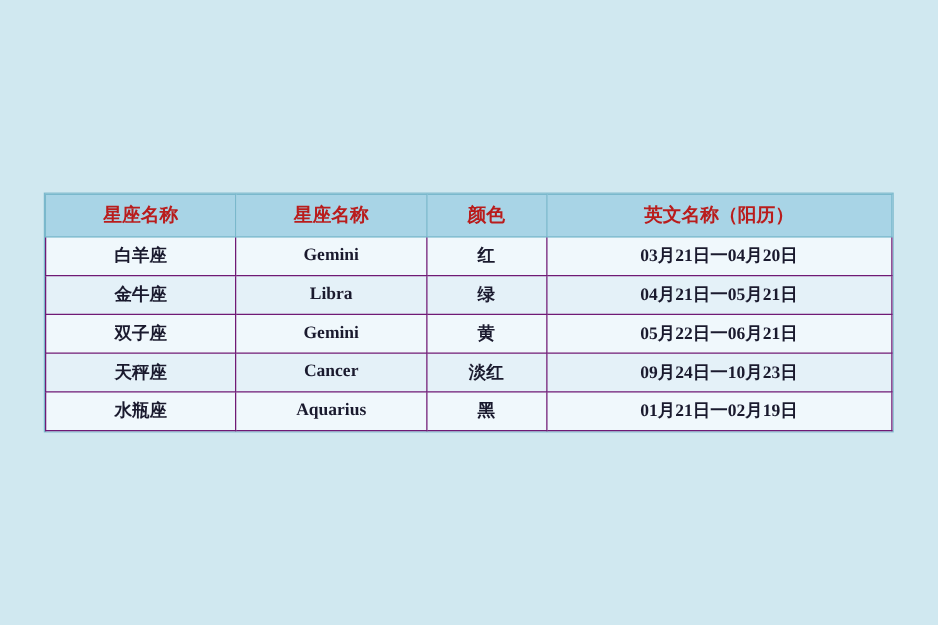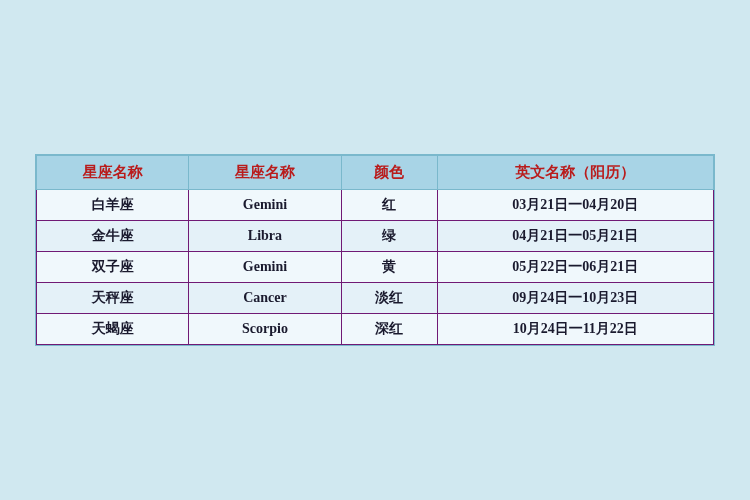--- a/index.html
+++ b/index.html
@@ -82,20 +82,20 @@
           <td>黄</td>
           <td>05月22日一06月21日</td>
         </tr>
         <tr>
           <td>天秤座</td>
           <td>Cancer</td>
           <td>淡红</td>
           <td>09月24日一10月23日</td>
         </tr>
         <tr>
-          <td>天蝎座</td>
-          <td>Scorpio</td>
-          <td>深红</td>
-          <td>10月24日一11月22日</td>
+          <td>水瓶座</td>
+          <td>Aquarius</td>
+          <td>黑</td>
+          <td>01月21日一02月19日</td>
         </tr>
       </tbody>
   </table>
 </div>
 
 </body></html>

